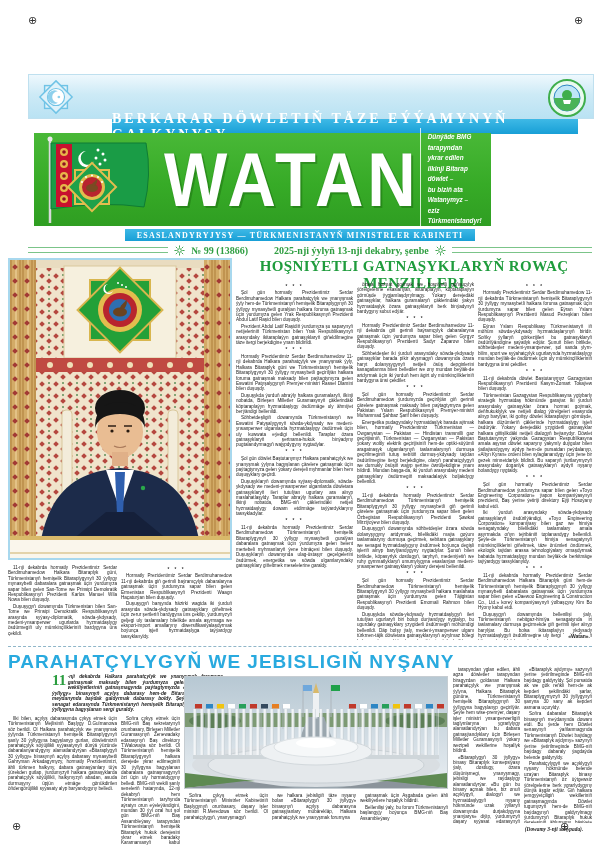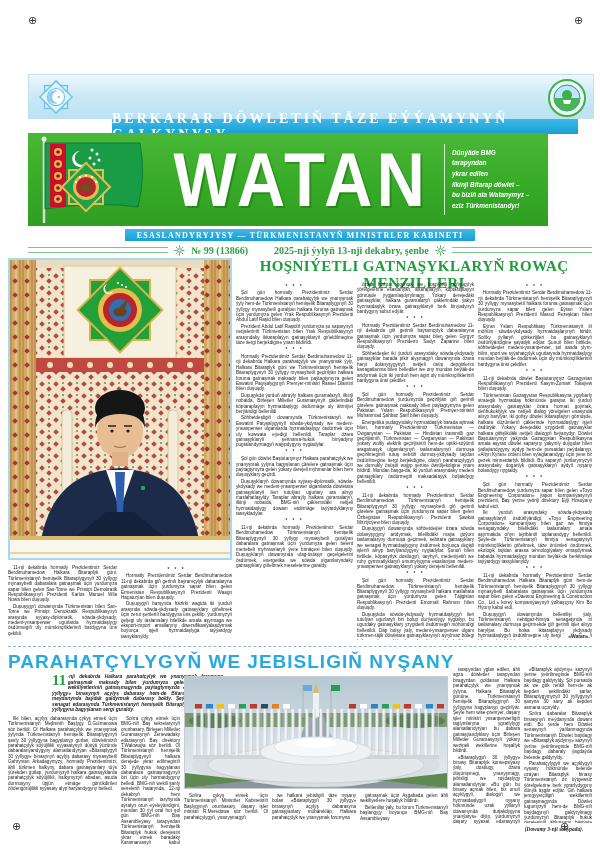--- a/index.html
+++ b/index.html
@@ -18,21 +18,21 @@
              letter-spacing:.4px;text-shadow:1px 1px 0 #ffffff,-1px -1px 0 #e8f7fd,0 0 2px #7fd0ef;}
   .banner-emblem{position:absolute;top:3px;}
 
   
   .strip{background:linear-gradient(180deg,#3eb9e6,#189fd6);color:#fff;font-family:"Liberation Serif",serif;
          font-weight:bold;display:flex;align-items:center;justify-content:center;}
   .strip1{left:112px;top:119px;width:466px;height:15px;font-size:14px;letter-spacing:3px;}
   .strip2{left:125px;top:229px;width:350px;height:12px;font-size:8px;letter-spacing:1.2px;}
 
   
-  .masthead{left:28px;top:133px;width:520px;height:93px;
+  .masthead{left:34px;top:133px;width:457px;height:93px;
             background:linear-gradient(180deg,#49b837 0%,#37ab27 55%,#2f9e22 100%);
             display:flex;align-items:center;}
   .wordmark{flex:1;text-align:center;color:#ffffff;font-family:"Liberation Sans",sans-serif;
             font-weight:bold;font-size:67px;letter-spacing:4px;line-height:1;
             transform:scaleY(1.12);transform-origin:center;
             text-shadow:0 0 1px #1c7a12,2px 2px 0 rgba(20,90,10,.35);}
   .mast-slogan{width:92px;border-left:1px solid rgba(255,255,255,.8);padding:4px 4px 4px 7px;
                color:#fff;font-family:"Liberation Sans",sans-serif;font-weight:bold;font-style:italic;
                font-size:6.4px;line-height:1.65;}
   

